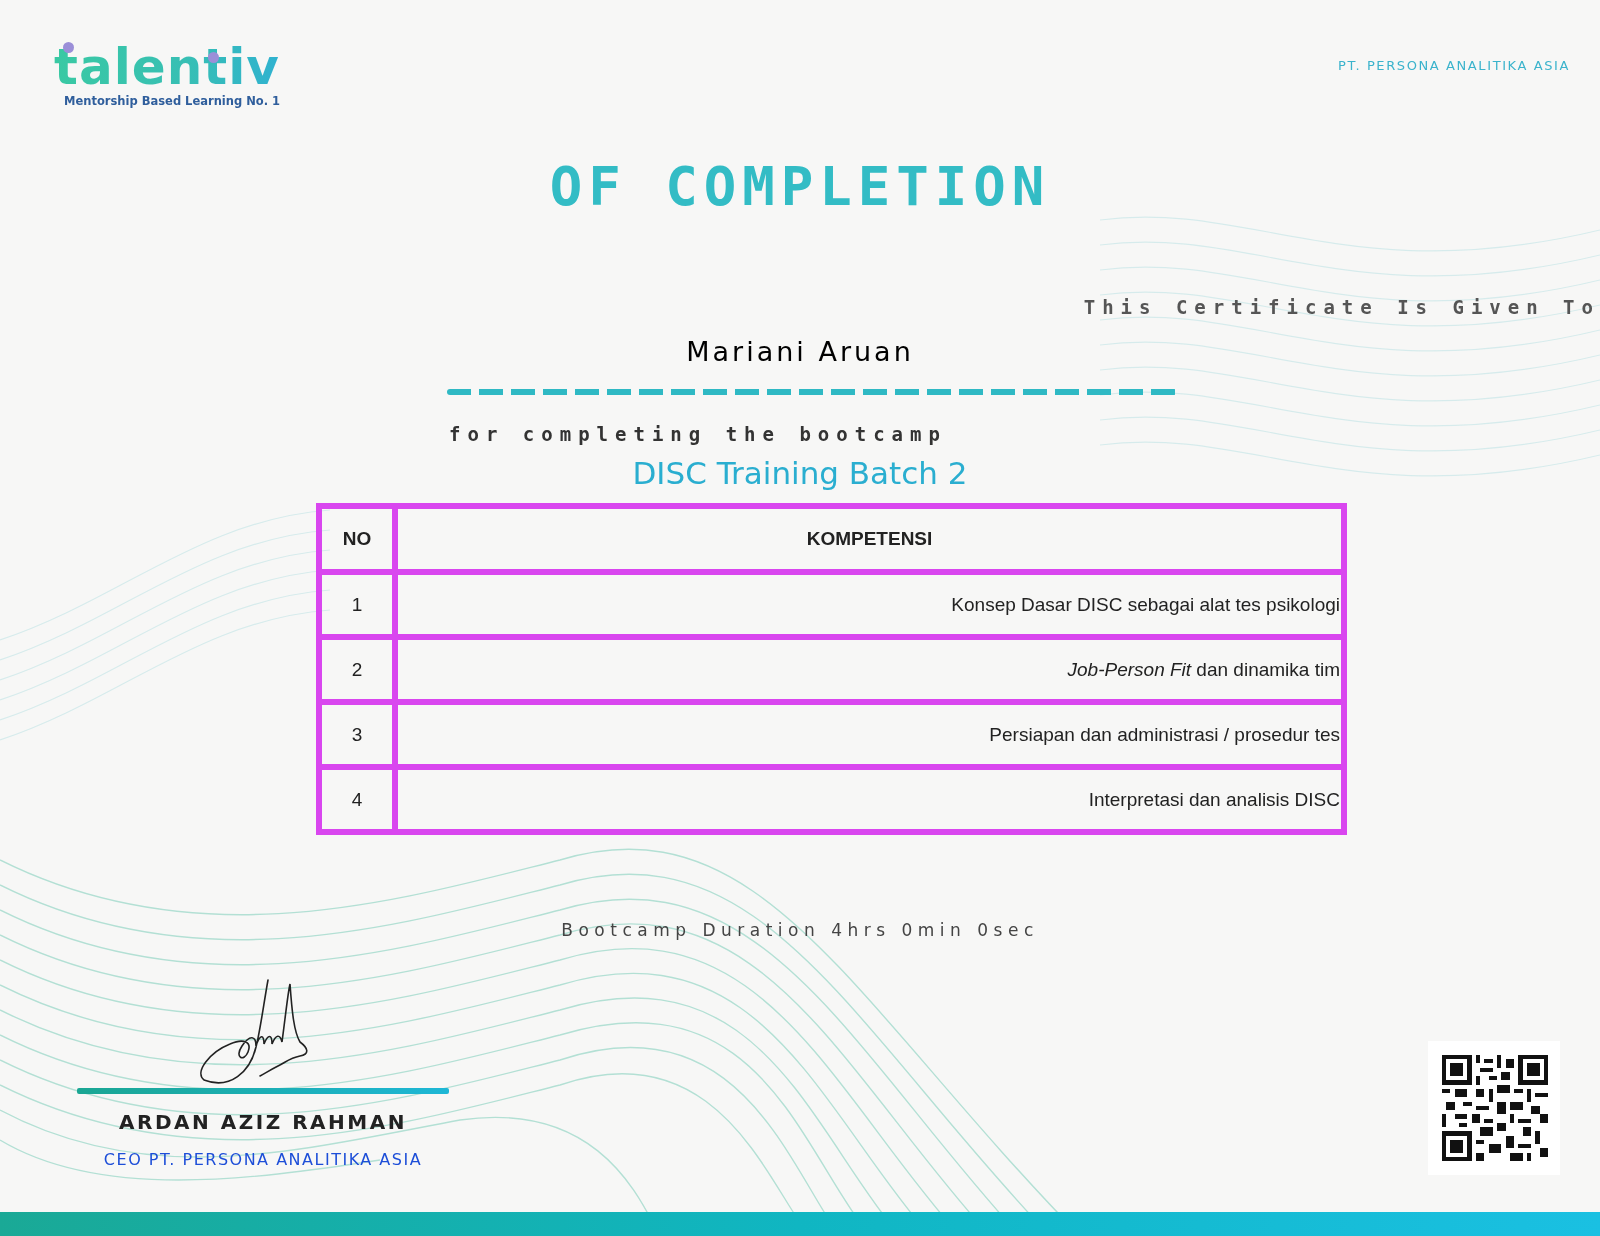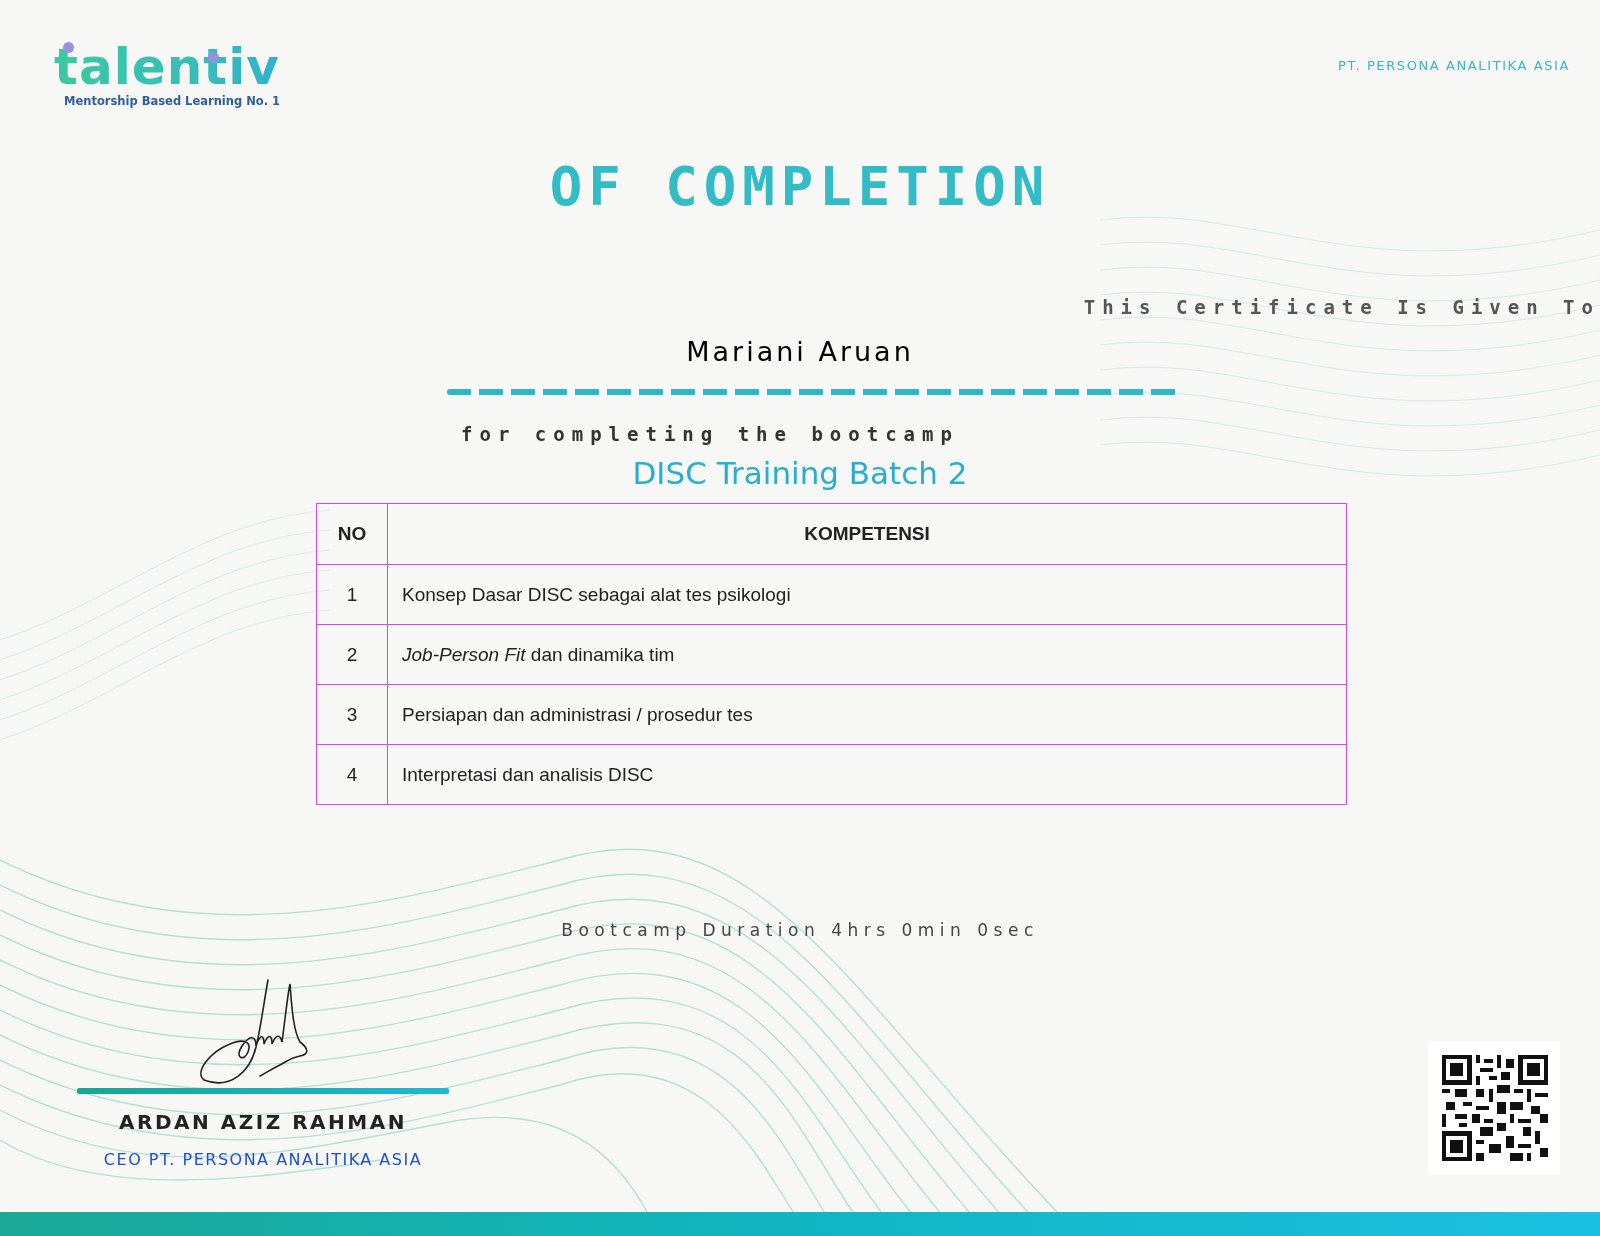--- a/index.html
+++ b/index.html
@@ -8,28 +8,28 @@
   .layer{position:absolute;z-index:1;}
   .logo{left:54px;top:38px;width:240px;}
   .logo-word{font-family:"DejaVu Sans",sans-serif;font-weight:bold;font-size:50px;letter-spacing:1px;line-height:58px;color:#3cc3a8;background:linear-gradient(90deg,#3ac9a3 0%,#37bfb4 55%,#2fb0d4 100%);-webkit-background-clip:text;background-clip:text;-webkit-text-fill-color:transparent;}
   .logo-dot{position:absolute;width:11px;height:11px;border-radius:50%;background:#9b8fd8;}
   .logo-tag{font-family:"DejaVu Sans",sans-serif;font-weight:bold;font-size:11.5px;color:#2f5e9c;margin-left:10px;margin-top:-2px;white-space:nowrap;}
   .company{right:30px;top:58px;font-family:"DejaVu Sans",sans-serif;font-size:13px;letter-spacing:1.6px;color:#3ab3cc;}
   .title{left:0;width:1600px;top:160px;text-align:center;font-family:"DejaVu Sans Mono",monospace;font-weight:bold;font-size:54px;line-height:54px;letter-spacing:6px;color:#33bcc5;}
   .given{left:0;width:1600px;top:296px;text-align:right;font-family:"DejaVu Sans Mono",monospace;font-weight:bold;font-size:19px;letter-spacing:7px;color:#555;}
   .name{left:0;width:1600px;top:336px;text-align:center;font-family:"DejaVu Sans",sans-serif;font-size:27px;letter-spacing:3px;color:#000000;}
   .dash{left:447px;top:389px;width:730px;height:6px;background:repeating-linear-gradient(90deg,#2fb9c4 0 24px,transparent 24px 32px);border-radius:3px;}
-  .for{left:12px;width:1396px;top:423px;text-align:center;font-family:"DejaVu Sans Mono",monospace;font-weight:bold;font-size:19px;letter-spacing:7px;color:#333;}
+  .for{left:0;width:1396px;top:423px;text-align:center;font-family:"DejaVu Sans Mono",monospace;font-weight:bold;font-size:19px;letter-spacing:7px;color:#333;}
   .course{left:0;width:1600px;top:455px;text-align:center;font-family:"DejaVu Sans",sans-serif;font-weight:normal;font-size:31px;color:#2aaed0;}
   table.comp{position:absolute;left:316px;top:503px;width:1031px;border-collapse:collapse;z-index:1;font-family:"Liberation Sans",sans-serif;font-size:19px;color:#222;}
-  table.comp td, table.comp th{border:1px solid #d946ef;}
+  table.comp td, table.comp th{border:6px solid #d946ef;}
   table.comp th{height:58px;font-weight:bold;text-align:center;}
   table.comp td{height:57px;}
   table.comp td.no{width:68px;text-align:center;}
-  table.comp td.txt{padding-left:14px;}
+  table.comp td.txt{padding-left:14px;text-align:right;}
   .duration{left:0;width:1600px;top:920px;text-align:center;font-family:"DejaVu Sans",sans-serif;font-size:17px;letter-spacing:5.5px;color:#444;}
   .sig{left:190px;top:972px;}
   .sig-line{left:77px;top:1088px;width:372px;height:6px;background:linear-gradient(90deg,#1aa693,#1eb7d6);border-radius:2px;}
   .signer{left:77px;width:372px;top:1110px;text-align:center;font-family:"DejaVu Sans",sans-serif;font-weight:bold;font-size:20px;letter-spacing:2.5px;color:#222;}
   .signer-role{left:77px;width:372px;top:1150px;text-align:center;font-family:"DejaVu Sans",sans-serif;font-size:16px;letter-spacing:1.5px;color:#1d4ed8;}
   .qr-wrap{left:1428px;top:1041px;width:132px;height:134px;background:#fff;padding:14px;box-sizing:border-box;}
   .footer-bar{left:0;top:1212px;width:1600px;height:24px;background:linear-gradient(90deg,#1aa996 0%,#10b6c2 50%,#1ac0e2 100%);}
 </style>
 </head>
 <body>

